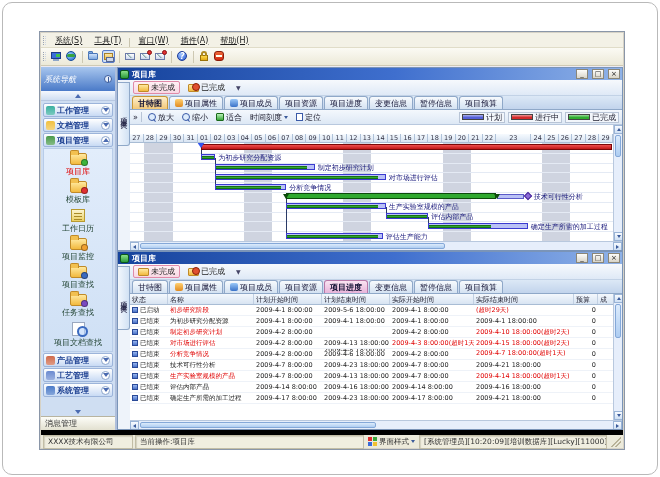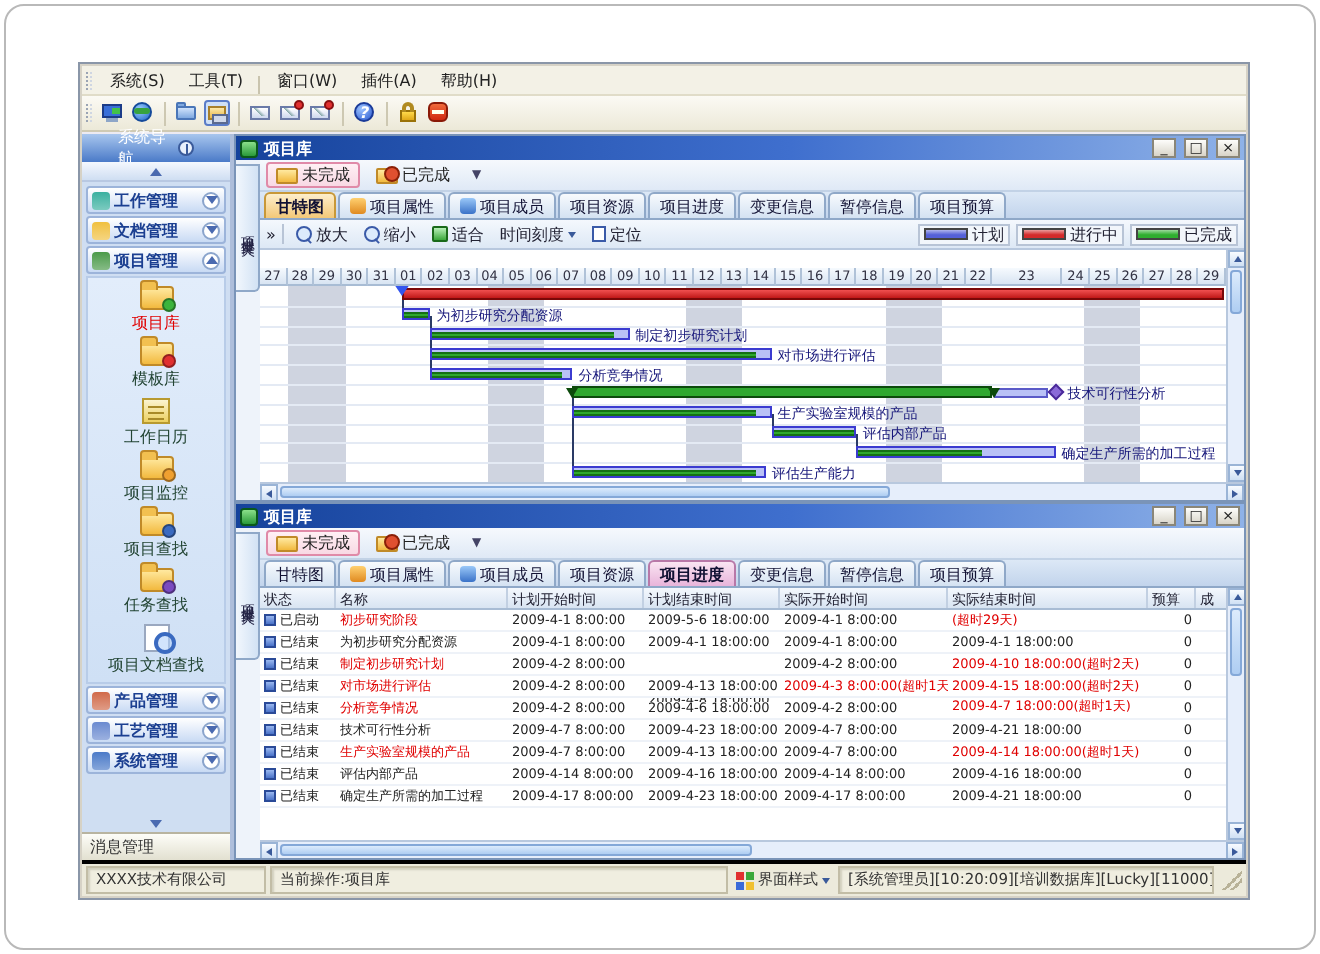--- a/index.html
+++ b/index.html
@@ -35,21 +35,21 @@
   .i-mail .dot{right:0;top:0;width:5px;height:5px;border-radius:50%;background:#e03030;border:1px solid #8a1010;}
   .i-help .a{left:1px;top:1px;width:10px;height:10px;border-radius:50%;background:radial-gradient(circle at 35% 30%,#9ec4ff,#2a5ad0);border:1px solid #1a3a98;}
   .i-help .b{left:4px;top:2px;width:4px;height:8px;color:#fff;font-size:8px;font-weight:bold;}
   .i-lock .a{left:2px;top:5px;width:8px;height:6px;background:linear-gradient(#ffd94a,#e0a818);border:1px solid #9a7208;}
   .i-lock .b{left:3px;top:1px;width:6px;height:5px;border:2px solid #b08a20;border-bottom:none;border-radius:4px 4px 0 0;}
   .i-stop .a{left:1px;top:1px;width:10px;height:10px;border-radius:3px;background:linear-gradient(#f06a3a,#d02810);border:1px solid #8a1a08;}
   .i-stop .b{left:3px;top:5px;width:6px;height:2px;background:#ffe;}
 
   
   .sidebar { position:absolute; left:1px; top:35px; width:76px; bottom:19px; background:#cfdef2; border-right:2px solid #aebedb; display:flex; flex-direction:column; }
-  .sb-header { height:14px; background:linear-gradient(#a8c6ee,#4a7ac8); color:#fff; font-size:8px; display:flex; align-items:center; padding:0 18px; gap:2px; }
+  .sb-header { height:24px; background:linear-gradient(#a8c6ee,#4a7ac8); color:#fff; font-size:8px; display:flex; align-items:center; padding:0 3px; gap:2px;font-style:italic; }
   .sb-header .txt { flex:1; }
   .pin { width:8px; height:8px; border-radius:50%; background:#e8f0fc; border:1px solid #3a5a9a; position:relative; }
   .pin::after { content:""; position:absolute; left:3px; top:1px; width:1px; height:5px; background:#3a5a9a; }
   .sb-up { height:10px; background:linear-gradient(#f4f8fe,#cfdef2); display:flex; align-items:center; justify-content:center; border-bottom:1px solid #b8c8e2; }
   .arrow-up { width:0; height:0; border-left:3px solid transparent; border-right:3px solid transparent; border-bottom:4px solid #4a6ab0; }
   .arrow-dn { width:0; height:0; border-left:3px solid transparent; border-right:3px solid transparent; border-top:4px solid #4a6ab0; }
   .sb-groups { flex:1; overflow:hidden; padding:1px 2px; }
   .sb-group { height:14px; margin:1px 0; border:1px solid #9cb4da; border-radius:2px; background:linear-gradient(#ffffff,#c8daf4); display:flex; align-items:center; padding:0 2px; gap:2px; font-size:8px; color:#1b3f91; font-weight:bold; }
   .sb-group .gi { width:9px; height:9px; border-radius:2px; flex:none; }
   .sb-group .gl { flex:1; white-space:nowrap; overflow:hidden; }
@@ -140,35 +140,35 @@
   .tblwrap { flex:1; position:relative; background:#fff; overflow:hidden; }
   .thead { position:absolute; left:0; right:9px; top:0; height:11px; display:flex; background:linear-gradient(#f4f8fd,#d8e4f2); border-bottom:1px solid #a8bcd4; }
   .th { font-size:7px; color:#223; padding:1px 2px; border-right:1px solid #c2d0e2; white-space:nowrap; overflow:hidden; flex:none; }
   .tbody { position:absolute; left:0; right:9px; top:11px; bottom:9px; overflow:hidden; }
   .trow { display:flex; height:11px; border-bottom:1px solid #eef2f8; background:#fff; }
   .td { font-size:6.5px; color:#222; padding:1px 2px; white-space:nowrap; overflow:hidden; flex:none; display:flex; align-items:center; gap:2px; }
   .td.red { color:#e00000; }
   .stic { width:6px; height:6px; background:linear-gradient(#9ab8f0,#4a72c8); border:1px solid #2a4a98; flex:none; }
 
   
-  .statusbar { position:absolute; left:1px; right:1px; bottom:1px; height:18px; background:#eceadb; border-top:2px solid #000000; display:flex; align-items:center; gap:2px; padding:0 2px; font-size:7.5px; color:#333; }
+  .statusbar { position:absolute; left:1px; right:1px; bottom:1px; height:18px; background:#eceadb; border-top:5px solid #000000; display:flex; align-items:center; gap:2px; padding:0 2px; font-size:7.5px; color:#333; }
   .scell { height:14px; display:flex; align-items:center; padding:0 4px; border:1px solid #c2bda6; box-shadow:inset 1px 1px 1px rgba(120,115,90,.25); background:#f0eee0; white-space:nowrap; overflow:hidden; }
   .colorgrid { width:9px; height:9px; display:grid; grid-template-columns:1fr 1fr; grid-template-rows:1fr 1fr; gap:1px; margin-right:2px; }
   .colorgrid i { display:block; }
   .grip2 { width:10px; height:10px; margin-left:2px; background:linear-gradient(135deg,transparent 50%,#b8b298 50%, #b8b298 60%, transparent 60%, transparent 70%, #b8b298 70%, #b8b298 80%, transparent 80%); }
 </style>
 </head>
 <body>
 
 <div class="frame">
   <div class="win">
 
     <div class="menubar">
       <div class="grip"></div>
-      <div id="menuItems" style="display:flex;align-items:flex-end;">
+      <div id="menuItems" style="display:flex;align-items:flex-end;text-decoration:underline;">
           <span class="mitem">系统(S)</span>
           <span class="mitem">工具(T)</span>
           <span class="msep"></span>
           <span class="mitem">窗口(W)</span>
           <span class="mitem">插件(A)</span>
           <span class="mitem">帮助(H)</span>
         </div>
     </div>
 
     <div class="toolbar">

